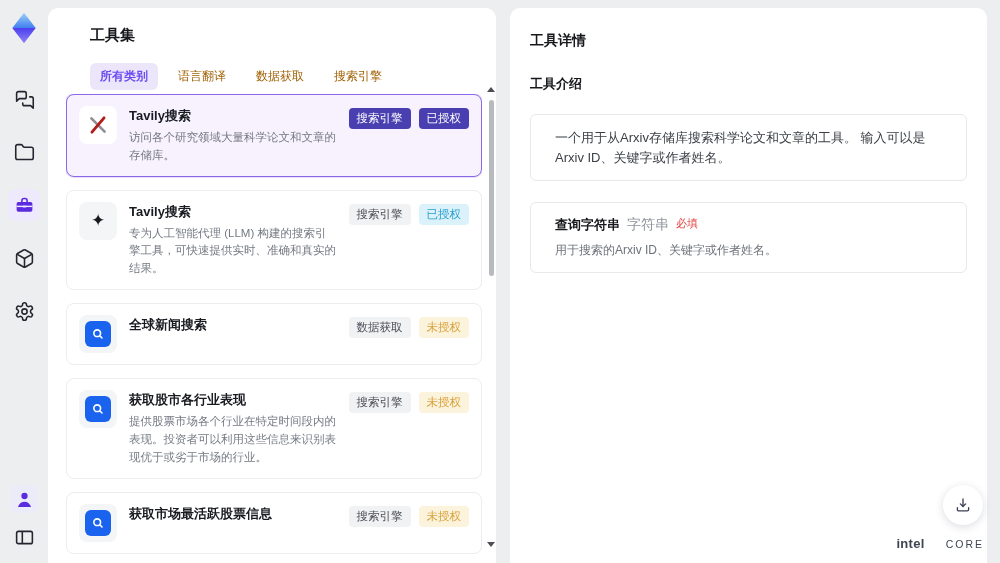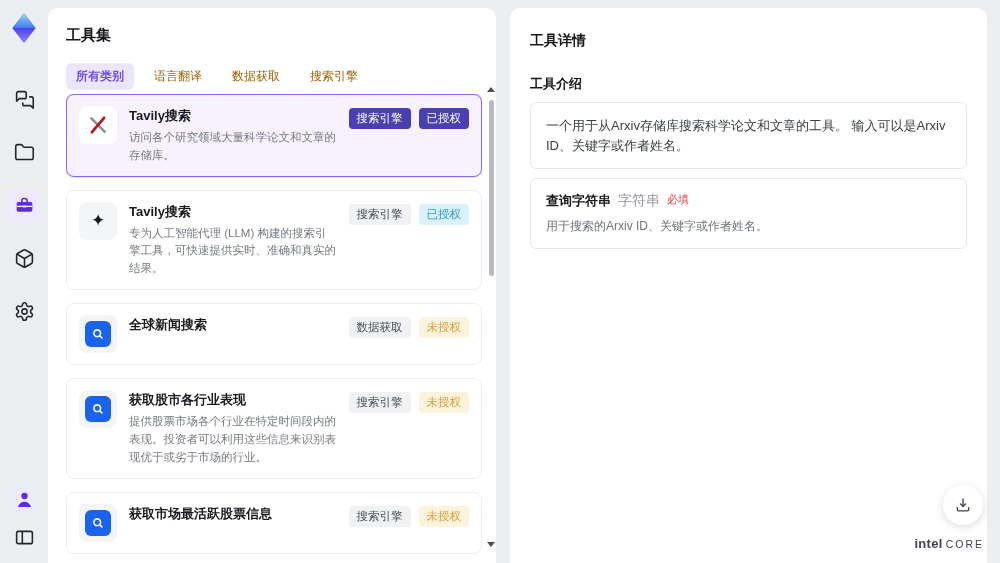--- a/index.html
+++ b/index.html
@@ -12,21 +12,21 @@
   .logo { width:36px; height:36px; margin-top:10px; }
   .rail-icons { display:flex; flex-direction:column; align-items:center; gap:21px; margin-top:37px; }
   .rail-btn { width:32px; height:32px; display:flex; align-items:center; justify-content:center;
               border-radius:8px; color:#23262e; cursor:pointer; }
   .rail-btn svg { width:21px; height:21px; }
   .rail-btn.active { background:#efe9fd; color:#5b2be0; }
   .rail-bottom { margin-top:auto; display:flex; flex-direction:column; align-items:center; gap:8px; margin-bottom:10px; }
   .rail-bottom .rail-btn.user { background:#ecebfa; color:#5b2be0; width:28px; height:28px; }
 
   
-  .panel { position:absolute; top:8px; bottom:0; background:#fff; border-radius:10px 10px 0 0; }
+  .panel { position:absolute; top:8px; bottom:0; background:#fff; border-radius:10px 10px 0 0;padding-left:24px; }
   .lp { left:48px; width:448px; }
   .rp { left:510px; right:13px; padding:14px 20px; }
 
   .lp-title { font-size:15px; font-weight:bold; color:#17181c; margin:18px 0 0 18px; }
 
   .tabs { display:flex; gap:10px; margin:18px 0 0 18px; }
   .tab { font-size:12px; color:#a16207; padding:5px 10px; border-radius:6px; cursor:pointer; white-space:nowrap; }
   .tab.active { background:#ece6fa; color:#6a4cf0; font-weight:bold; }
 
   .tool-list { position:absolute; left:18px; right:14px; top:86px; bottom:0; overflow:hidden; }
@@ -52,34 +52,34 @@
   
   .sb-arrow { position:absolute; right:1px; width:0; height:0; border-left:4px solid transparent;
               border-right:4px solid transparent; }
   .sb-up   { top:79px;  border-bottom:5px solid #4c4f55; }
   .sb-down { bottom:16px; border-top:5px solid #4c4f55; }
   .sb-thumb{ position:absolute; right:2px; top:92px; width:5px; height:176px; background:#b7babe; border-radius:3px; }
 
   
   .rp-title { font-size:14px; font-weight:bold; color:#17181c; margin-top:10px; }
   .rp-sub   { font-size:13px; font-weight:bold; color:#17181c; margin-top:25px; }
-  .rp-card  { border:1px solid #e7e8ec; border-radius:6px; background:#fff; margin-top:9px; padding:13px 15px; }
+  .rp-card  { border:1px solid #e7e8ec; border-radius:6px; background:#fff; margin-top:21px; padding:13px 24px; }
   .intro-text { font-size:13px; color:#3c4046; line-height:1.5; }
   .param-head { display:flex; align-items:flex-start; gap:7px; }
   .param-name { font-size:13px; font-weight:bold; color:#17181c; }
   .param-type { font-size:14px; color:#8d929a; }
   .param-req  { font-size:11px; color:#e0443f; }
   .param-desc { font-size:12px; color:#6e737b; margin-top:8px; }
 
   
   .dl-fab { position:absolute; right:17px; bottom:38px; width:40px; height:40px; border-radius:50%;
             background:#fff; box-shadow:0 2px 8px rgba(40,44,70,.16); display:flex; align-items:center;
             justify-content:center; color:#3a3f55; cursor:pointer; }
   .dl-fab svg { width:18px; height:18px; }
-  .brand { position:absolute; right:16px; bottom:12px; color:#3f4450; display:flex; align-items:baseline; gap:3px;margin-left:40px; }
+  .brand { position:absolute; right:16px; bottom:12px; color:#3f4450; display:flex; align-items:baseline; gap:21px;margin-left:40px; }
   .brand .b1 { font-size:13px; font-weight:bold; letter-spacing:.3px; }
   .brand .b2 { font-size:10.5px; letter-spacing:2px; font-weight:500; }
 </style>
 </head>
 <body>
 
 <nav class="rail">
   <svg class="logo" viewBox="0 0 40 40">
     <defs>
       <linearGradient id="lg1" x1="0" y1="0" x2="0" y2="1">

